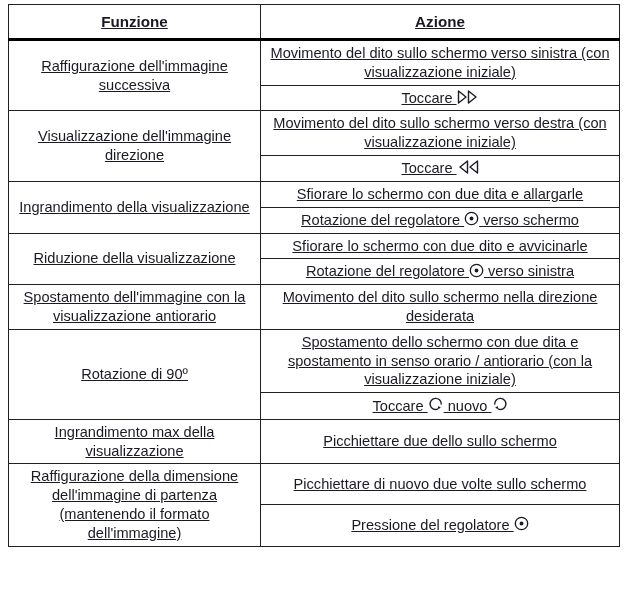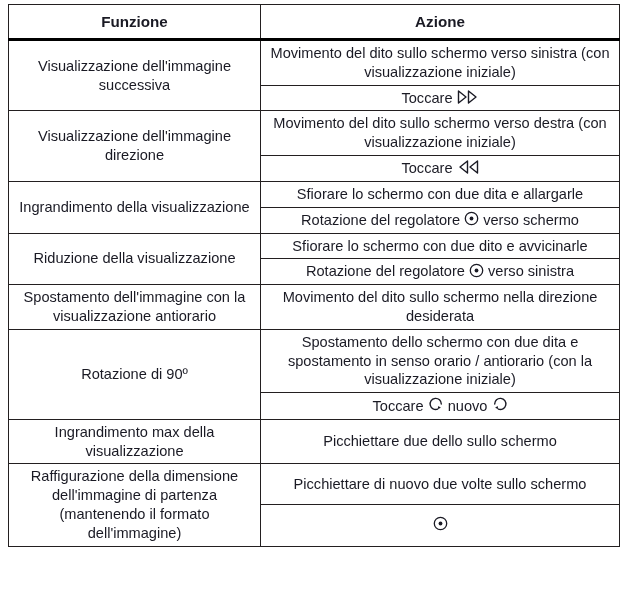--- a/index.html
+++ b/index.html
@@ -54,20 +54,21 @@
     border-bottom: 3px solid #000000;
     height: 25px;
   }
 
   .col-fn  { width: 252px; }
   .col-act { width: 359px; }
 
   
   table.manual-table {
     border: 1px solid #231f20;
+    text-decoration: underline;
   }
 
   .sym {
     display: inline-block;
     vertical-align: -0.09em;
     line-height: 1;
   }
   .sym svg { display: block; }
 </style>
 </head>
@@ -80,21 +81,21 @@
       <col class="col-act">
     </colgroup>
     <thead>
       <tr>
         <th>Funzione</th>
         <th>Azione</th>
       </tr>
     </thead>
     <tbody id="tbody">
         <tr>
-          <td rowspan="2">Visualizzazione dell'immagine successiva</td>
+          <td rowspan="2">Raffigurazione dell'immagine successiva</td>
           <td><span>Movimento del dito sullo schermo verso sinistra (con visualizzazione iniziale)</span></td>
         </tr>
         <tr>
           <td><span>Toccare </span><span class="sym"><svg width="22" height="14" viewBox="0 0 22 14">
                 <path d="M1.5 1 L9 7 L1.5 13 Z" fill="none" stroke="#1a1a24" stroke-width="1.4" stroke-linejoin="round"></path>
                 <path d="M11.5 1 L19 7 L11.5 13 Z" fill="none" stroke="#1a1a24" stroke-width="1.4" stroke-linejoin="round"></path>
               </svg></span></td>
         </tr>
         <tr>
           <td rowspan="2">Visualizzazione dell'immagine direzione</td>
@@ -145,20 +146,20 @@
         </tr>
         <tr>
           <td>Ingrandimento max della visualizzazione</td>
           <td><span>Picchiettare due dello sullo schermo</span></td>
         </tr>
         <tr>
           <td rowspan="2">Raffigurazione della dimensione dell'immagine di partenza (mantenendo il formato dell'immagine)</td>
           <td><span>Picchiettare di nuovo due volte sullo schermo</span></td>
         </tr>
         <tr>
-          <td><span class="sym"><svg width="15" height="15" viewBox="0 0 15 15">
+          <td><span>Pressione del regolatore </span><span class="sym"><svg width="15" height="15" viewBox="0 0 15 15">
                 <circle cx="7.5" cy="7.5" r="6.2" fill="none" stroke="#1a1a24" stroke-width="1.3"></circle>
                 <circle cx="7.5" cy="7.5" r="1.9" fill="#1a1a24"></circle>
               </svg></span></td>
         </tr>
       </tbody>
   </table>
 </div>
 
 </body></html>

